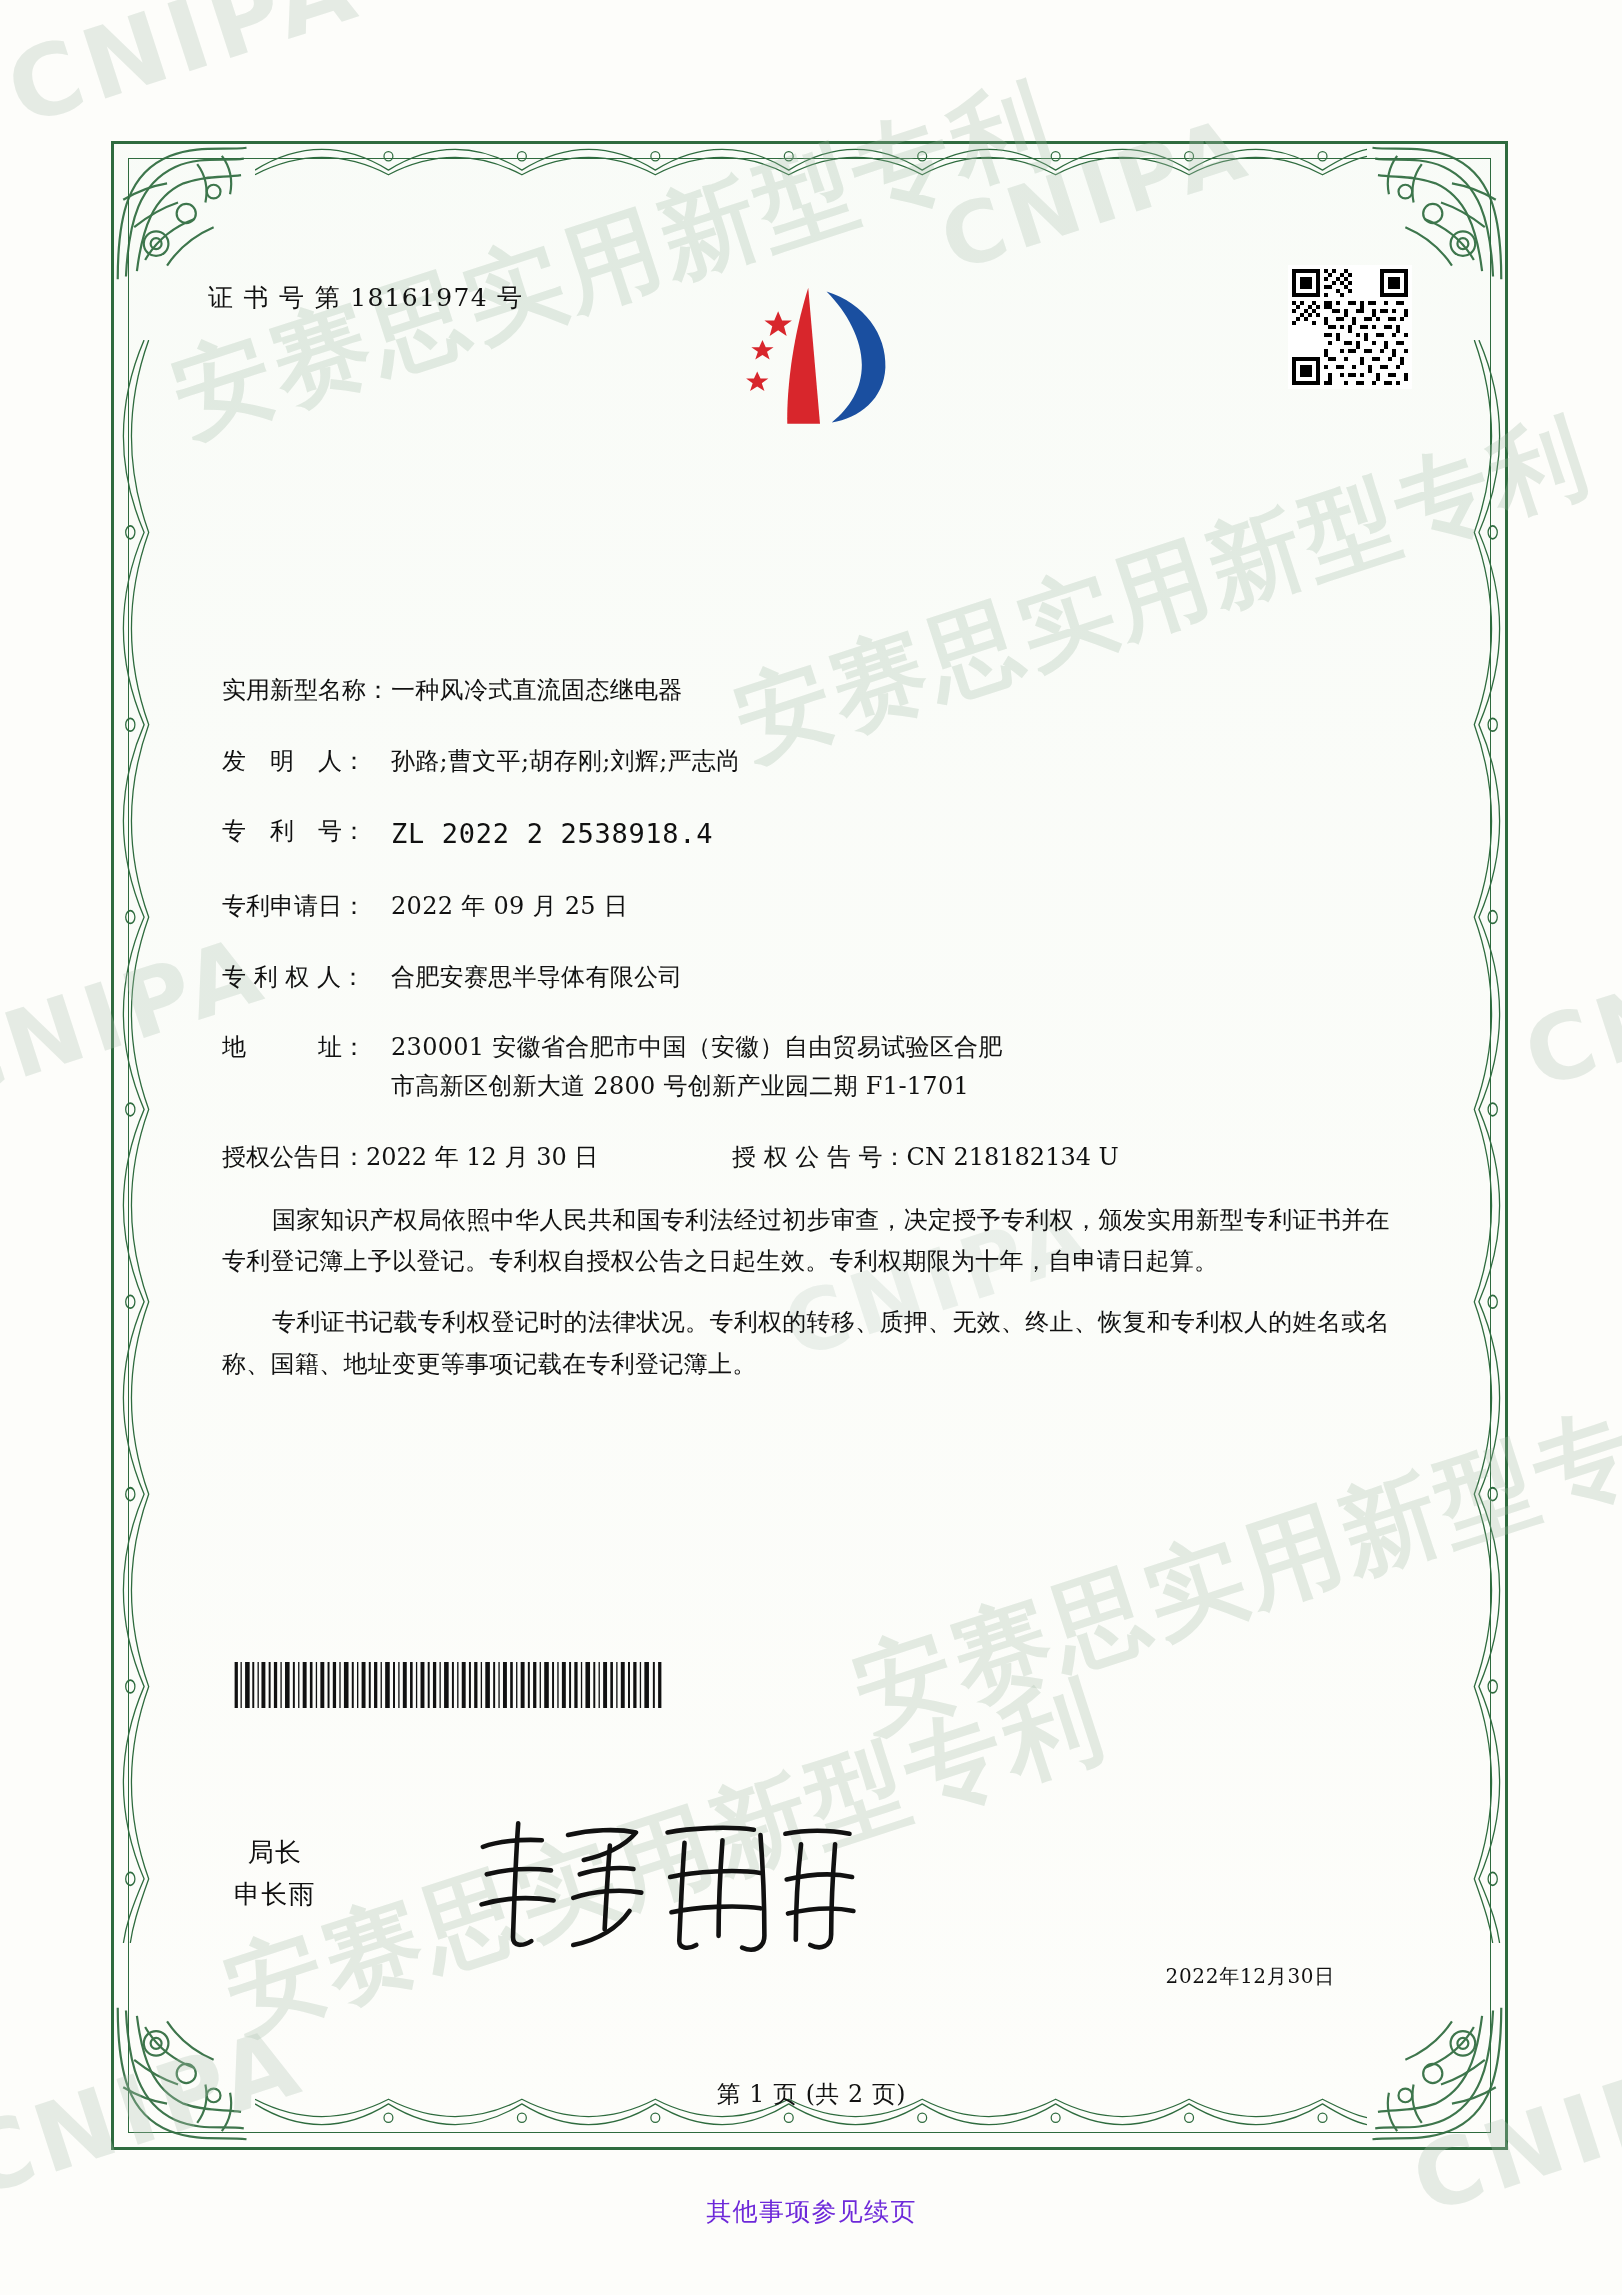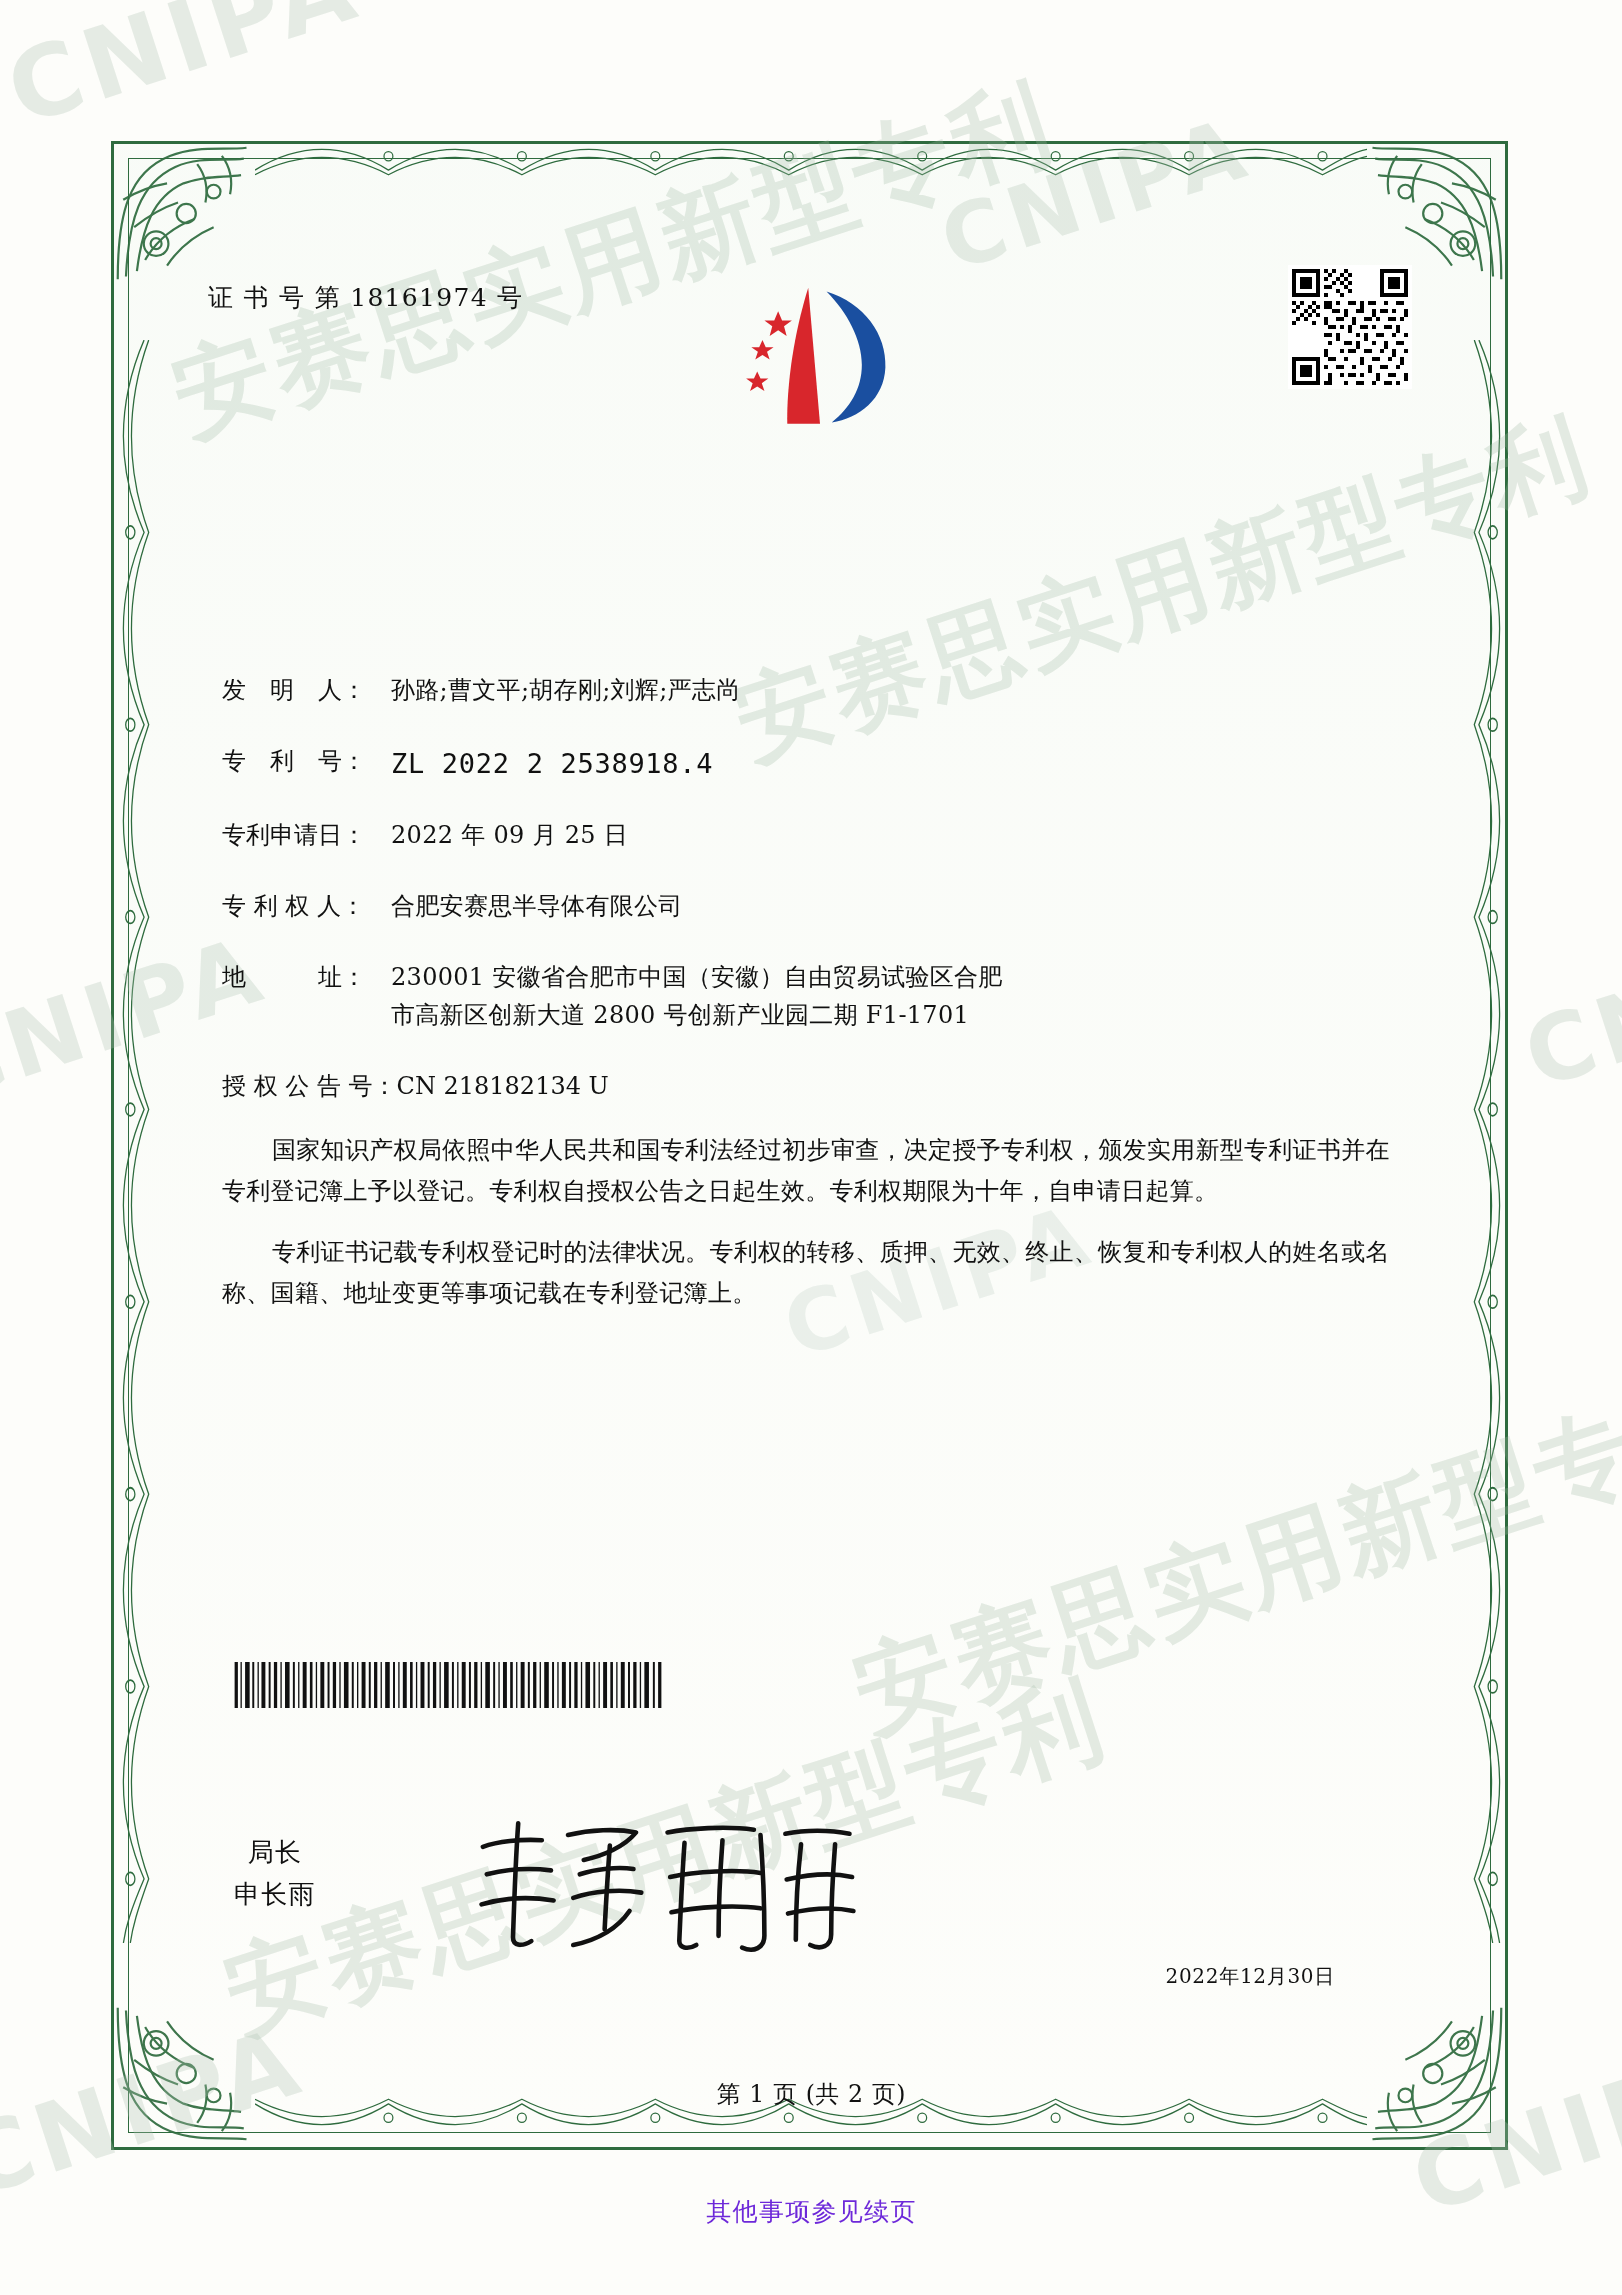--- a/index.html
+++ b/index.html
@@ -567,20 +567,24 @@
         <polygon points="104,60 110,74 125,74 113,83 117,98 104,89 91,98 95,83 83,74 98,74"></polygon>
         <polygon points="80,104 85,115 97,115 87,122 91,134 80,127 69,134 73,122 63,115 75,115"></polygon>
         <polygon points="72,152 77,163 89,163 79,170 83,182 72,175 61,182 65,170 55,163 67,163"></polygon>
       </g>
     </svg>
   </div>
 
 
   <div class="fields">
 
+    <div class="field-row">
+      <div class="field-label">实用新型名称：</div>
+      <div class="field-value">一种风冷式直流固态继电器</div>
+    </div>
 
     <div class="field-row">
       <div class="field-label">发　明　人：</div>
       <div class="field-value">孙路;曹文平;胡存刚;刘辉;严志尚</div>
     </div>
 
     <div class="field-row">
       <div class="field-label">专　利　号：</div>
       <div class="field-value mono">ZL 2022 2 2538918.4</div>
     </div>
@@ -597,20 +601,23 @@
 
     <div class="field-row">
       <div class="field-label">地　　　址：</div>
       <div class="field-value">
         <span>230001 安徽省合肥市中国（安徽）自由贸易试验区合肥</span>
         <span class="addr-line2">市高新区创新大道 2800 号创新产业园二期 F1-1701</span>
       </div>
     </div>
 
     <div class="pub-row">
+      <div class="pub-left">
+        <span>授权公告日：</span><span>2022 年 12 月 30 日</span>
+      </div>
       <div class="pub-right">
         <span>授 权 公 告 号：</span><span>CN 218182134 U</span>
       </div>
     </div>
 
     <div class="para">国家知识产权局依照中华人民共和国专利法经过初步审查，决定授予专利权，颁发实用新型专利证书并在专利登记簿上予以登记。专利权自授权公告之日起生效。专利权期限为十年，自申请日起算。</div>
     <div class="para">专利证书记载专利权登记时的法律状况。专利权的转移、质押、无效、终止、恢复和专利权人的姓名或名称、国籍、地址变更等事项记载在专利登记簿上。</div>
   </div>
 
   <div class="barcode">

